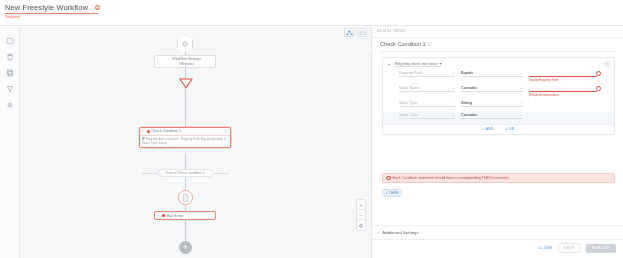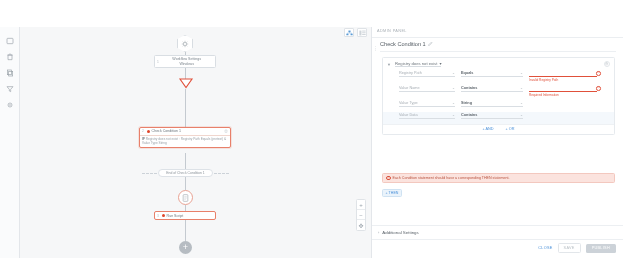--- a/index.html
+++ b/index.html
@@ -108,20 +108,27 @@
   .footer { position: absolute; left: 0; bottom: 0; width: 252px; height: 20px; display: flex; align-items: center; justify-content: flex-end; gap: 5px; padding-right: 8px; }
   .btn-txt { font-size: 3.8px; color: #4a90d9; letter-spacing: .3px; cursor: pointer; }
   .btn-out { font-size: 3.8px; color: #b9c0c6; letter-spacing: .3px; border: .7px solid #e2e6ea; border-radius: 1.5px; padding: 2px 5px; background: #fff; }
   .btn-fill { font-size: 3.8px; color: #ffffff; letter-spacing: .3px; border-radius: 1.5px; padding: 2.5px 6px; background: #ccd2d8; }
 </style>
 </head>
 <body>
 
 <div class="app">
 
+  <div class="topbar">
+    <div class="wf-title-wrap">
+      <span class="wf-title">New Freestyle Workflow</span>
+      <span class="wf-title-err">Required</span>
+    </div>
+    <div class="wf-title-badge">i</div>
+  </div>
 
   <div class="rail">
     <div class="rail-btn">
       <svg width="8" height="8" viewBox="0 0 12 12">
           <rect x="1.5" y="2" width="9" height="8" rx="1" fill="none" stroke="#9aa2a9" stroke-width="1"></rect>
         </svg>
     </div>
     <div class="rail-btn">
       <svg width="8" height="8" viewBox="0 0 12 12">
           <path d="M3 3h6v7H3z" fill="none" stroke="#9aa2a9" stroke-width="1"></path>

